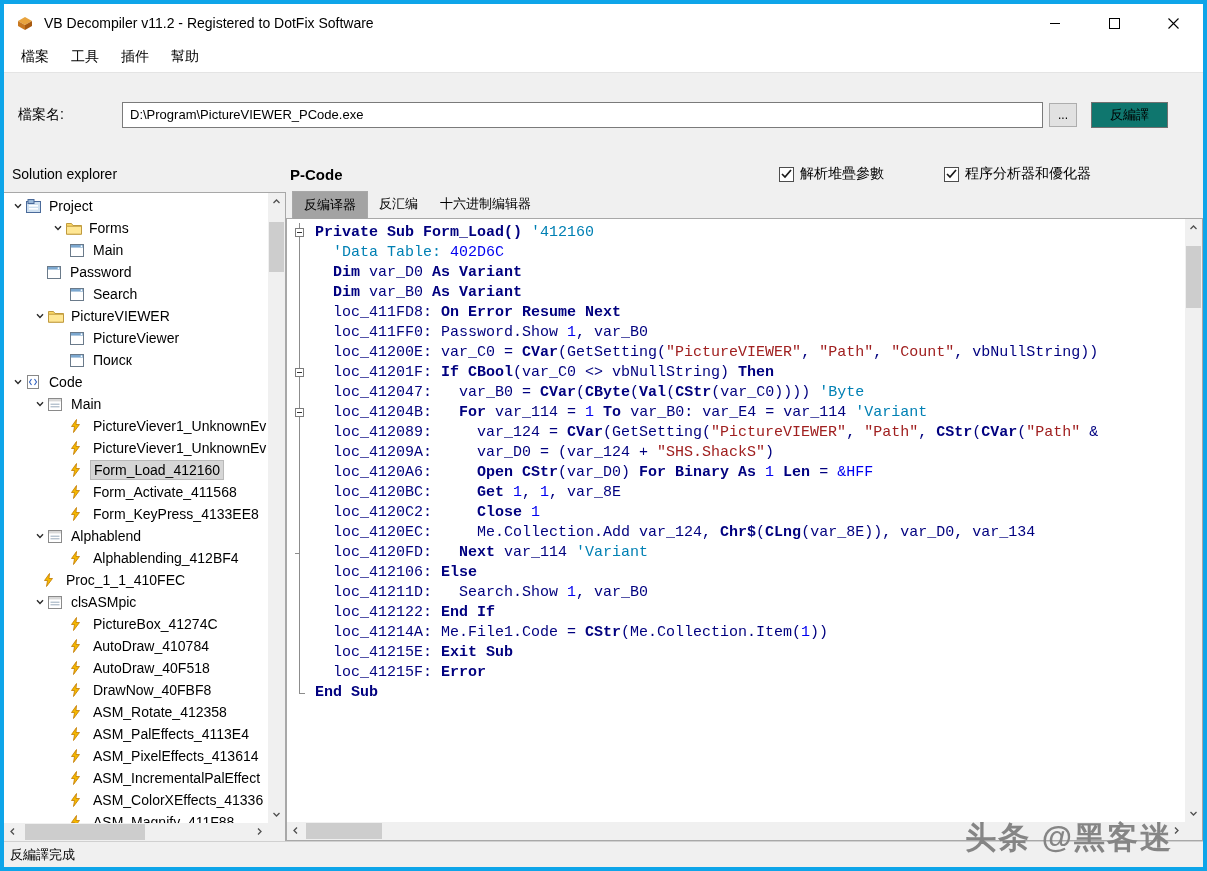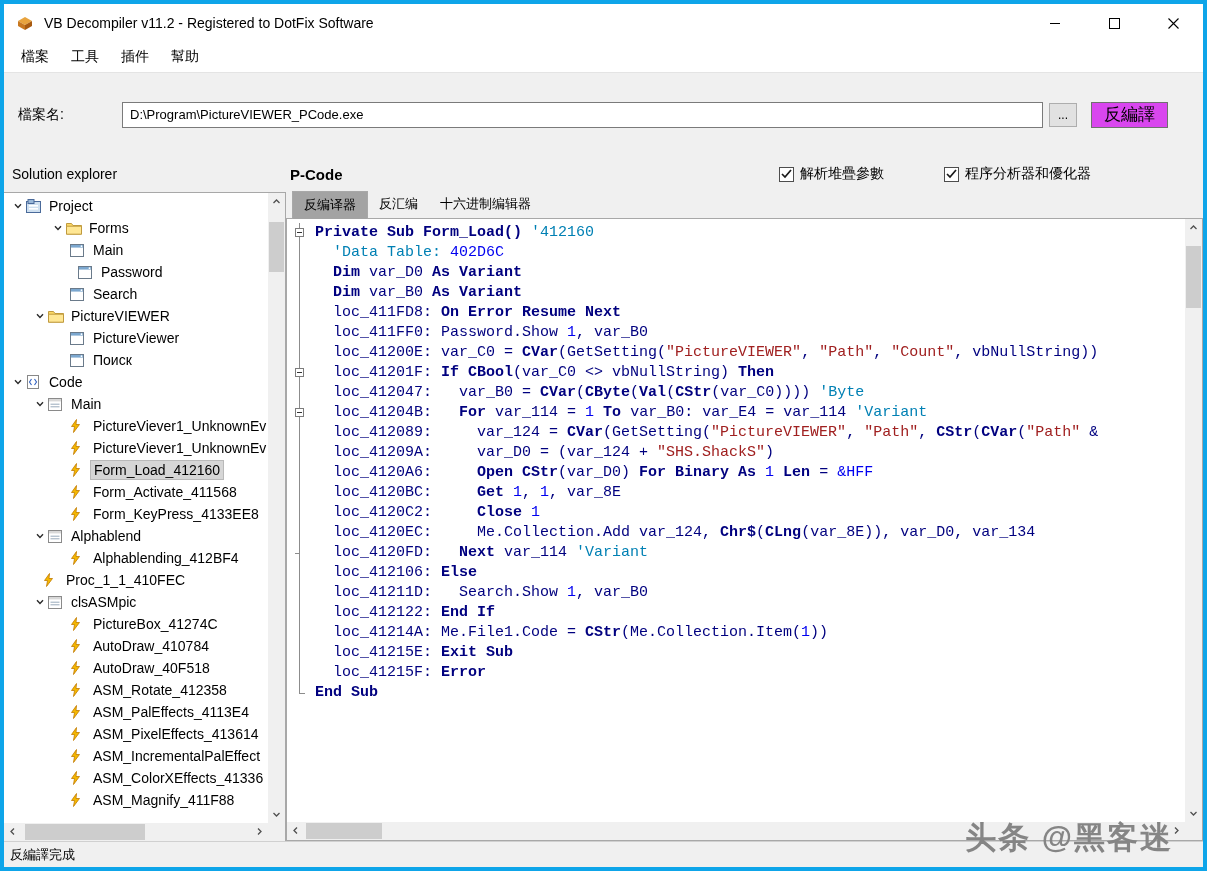--- a/index.html
+++ b/index.html
@@ -22,22 +22,22 @@
   .menu-item { padding:4px 11px; font-size:14px; color:#000; }
 
   
   .toolbar { height:84px; background:#f0f0f0; border-top:1px solid #e4e4e4;
              display:flex; align-items:center; padding:0 35px 0 14px; flex:none; }
   .fn-label { font-size:14px; width:104px; flex:none; }
   .filename { flex:1; height:26px; border:1px solid #7a7a7a; background:#fff; font-size:13px;
               padding:0 7px; font-family:"Liberation Sans", sans-serif; }
   .browse { width:28px; height:24px; margin-left:6px; background:#e1e1e1; border:1px solid #adadad;
             font-size:12px; flex:none; }
-  .decompile { width:77px; height:26px; margin-left:14px; background:#d946ef; border:1px solid #707070;
-               font-size:17px; flex:none; }
+  .decompile { width:77px; height:26px; margin-left:14px; background:#0f766e; border:1px solid #707070;
+               font-size:13px; flex:none; }
 
   
   .headers { height:36px; background:#f0f0f0; display:flex; align-items:center; flex:none; }
   .left-header { width:282px; padding-left:8px; font-size:14px; flex:none; }
   .main-header { flex:1; display:flex; align-items:center; padding-left:4px; }
   .pcode { font-weight:bold; font-size:15px; }
   .cb { display:flex; align-items:center; gap:6px; font-size:14px; }
   .cb1 { margin-left:auto; }
   .cb2 { margin-left:60px; margin-right:112px; }
   .cb-box { width:15px; height:15px; border:1px solid #4d4d4d; background:#fff;
@@ -206,21 +206,21 @@
             <span class="expander"></span>
             <span class="tree-icon">
               <svg width="14" height="13" viewBox="0 0 14 13">
                 <rect x="0.5" y="0.5" width="13" height="12" fill="#ffffff" stroke="#6a7a8a"></rect>
                 <rect x="1" y="1" width="12" height="2.6" fill="#7ba7cf"></rect>
                 <circle cx="11.5" cy="2.2" r="0.9" fill="#fff"></circle>
               </svg>
             </span>
             <span class="tree-label">Main</span>
           </div>
-          <div class="tree-row" style="padding-left: 58px;">
+          <div class="tree-row" style="padding-left: 27px;">
             <span class="expander"></span>
             <span class="tree-icon">
               <svg width="14" height="13" viewBox="0 0 14 13">
                 <rect x="0.5" y="0.5" width="13" height="12" fill="#ffffff" stroke="#6a7a8a"></rect>
                 <rect x="1" y="1" width="12" height="2.6" fill="#7ba7cf"></rect>
                 <circle cx="11.5" cy="2.2" r="0.9" fill="#fff"></circle>
               </svg>
             </span>
             <span class="tree-label">Password</span>
           </div>
@@ -415,20 +415,29 @@
             <span class="tree-label">AutoDraw_410784</span>
           </div>
           <div class="tree-row" style="padding-left: 50px;">
             <span class="expander"></span>
             <span class="tree-icon">
               <svg width="11" height="14" viewBox="0 0 11 14">
                 <path d="M6.5 0.5 L1.5 7.5 H4.5 L3.5 13.5 L9.5 5.5 H6 Z" fill="#f5b800" stroke="#c07800" stroke-width="0.8"></path>
               </svg>
             </span>
             <span class="tree-label">AutoDraw_40F518</span>
+          </div>
+          <div class="tree-row" style="padding-left: 50px;">
+            <span class="expander"></span>
+            <span class="tree-icon">
+              <svg width="11" height="14" viewBox="0 0 11 14">
+                <path d="M6.5 0.5 L1.5 7.5 H4.5 L3.5 13.5 L9.5 5.5 H6 Z" fill="#f5b800" stroke="#c07800" stroke-width="0.8"></path>
+              </svg>
+            </span>
+            <span class="tree-label">DrawNow_40FBF8</span>
           </div>
           <div class="tree-row" style="padding-left: 50px;">
             <span class="expander"></span>
             <span class="tree-icon">
               <svg width="11" height="14" viewBox="0 0 11 14">
                 <path d="M6.5 0.5 L1.5 7.5 H4.5 L3.5 13.5 L9.5 5.5 H6 Z" fill="#f5b800" stroke="#c07800" stroke-width="0.8"></path>
               </svg>
             </span>
             <span class="tree-label">ASM_Rotate_412358</span>
           </div>

